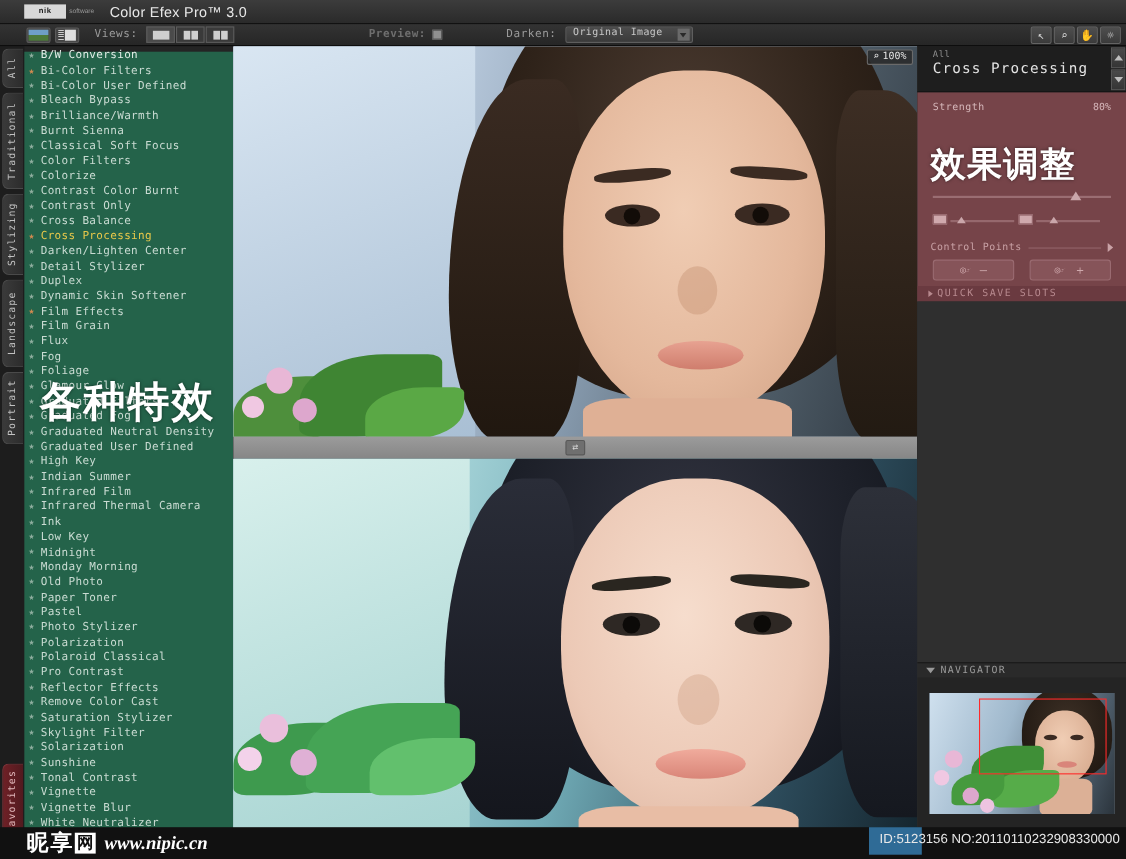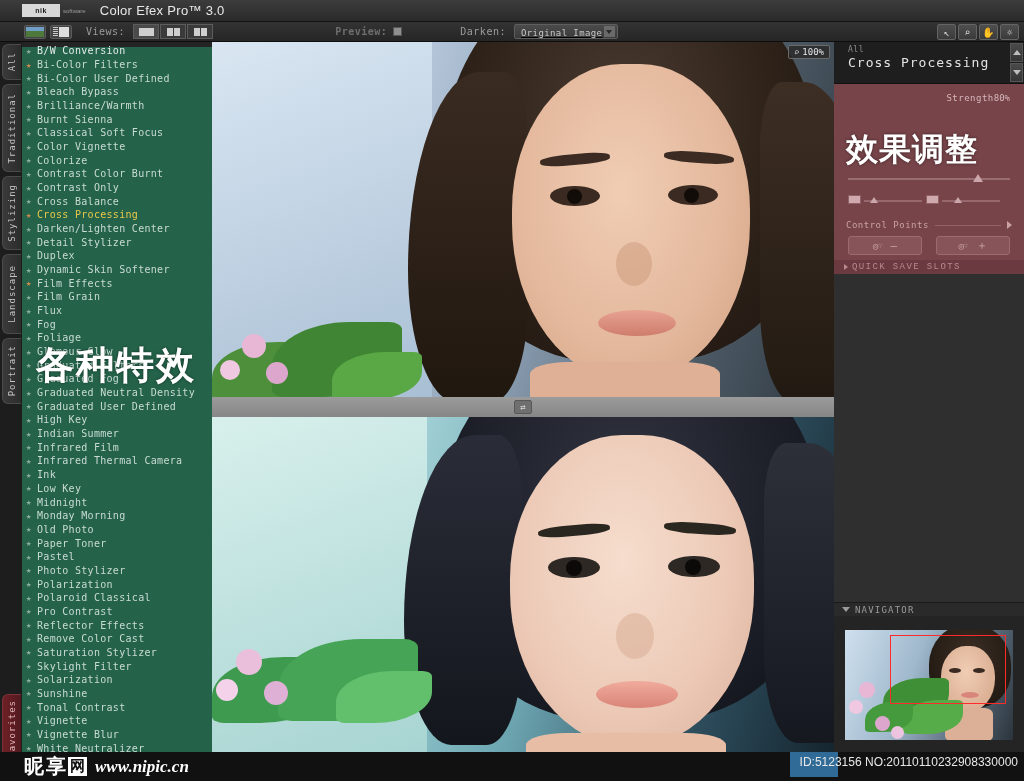--- a/index.html
+++ b/index.html
@@ -70,24 +70,24 @@
   .vb1 u { width: 15px; }
   .vb2 u { width: 6px; }
   .vb3 u { width: 6px; background: #cfcfcf; }
   .toolbar .preview-label { margin-left: 122px; color: #6e6e6e; font-weight: bold; }
   .prev-chk {
     width: 9px; height: 9px; background: #8f8f8f; margin-left: 6px;
     border: 1px solid #555;
   }
   .toolbar .modes-label { margin-left: 58px; color: #9b9b9b; }
   .modes-select {
-    margin-left: 8px; width: 104px; height: 15px;
+    margin-left: 8px; width: 116px; height: 15px;
     background: linear-gradient(#4b4b4b, #3a3a3a);
     border: 1px solid #5e5e5e; border-radius: 2px;
-    display: flex; align-items: flex-end; position: relative; text-decoration: underline;
+    display: flex; align-items: flex-start; position: relative;
   }
   .modes-select span {
     font-size: 9px; color: #c8c8c8; margin-left: 6px; letter-spacing: .4px;
   }
   .modes-arrow {
     position: absolute; right: 2px; top: 1px; width: 11px; height: 11px;
     background: #6a6a6a; display: flex; align-items: center; justify-content: center;
   }
   .modes-arrow::after {
     content: ""; border-left: 3px solid transparent; border-right: 3px solid transparent;
@@ -232,21 +232,21 @@
   }
   .method-select .mval { font-size: 9px; color: #c9a2a6; margin-left: 8px; }
   .msel-arrow {
     position: absolute; right: 2px; top: 1px; width: 11px; height: 11px;
     background: rgba(190,140,145,0.5); display: flex; align-items: center; justify-content: center;
   }
   .msel-arrow::after {
     content: ""; border-left: 3px solid transparent; border-right: 3px solid transparent;
     border-top: 4px solid #7a4a50;
   }
-  .strength-row { justify-content: flex-end; padding-right: 14px; }
+  .strength-row { justify-content: space-between; padding-right: 14px; }
   .rvalue { font-size: 9px; color: #d7b9bc; }
   .slider {
     position: absolute; left: 14px; width: 162px; height: 10px;
   }
   .slider .track {
     position: absolute; left: 0; top: 4px; width: 162px; height: 2px;
     background: rgba(200,160,165,0.45);
   }
   .slider .knob {
     position: absolute; top: 0; width: 0; height: 0;
@@ -287,21 +287,21 @@
   .cp-btn .cpic { font-size: 9px; letter-spacing: -1px; }
   .qss {
     position: absolute; left: 0; width: 190px; height: 14px;
     display: flex; align-items: center; gap: 4px; padding-left: 10px;
     background: rgba(105,58,63,0.9);
   }
   .qss .tri {
     width: 0; height: 0; border-top: 3px solid transparent;
     border-bottom: 3px solid transparent; border-left: 4px solid #b7898e;
   }
-  .qss span { font-size: 9px; color: #b7898e; letter-spacing: 1.4px; font-family: Liberation Mono, monospace; }
+  .qss span { font-size: 9px; color: #b7898e; letter-spacing: 1.4px; }
 
   .rp-mid {
     position: absolute; left: 0; top: 232px; width: 190px; height: 328px;
     background: #2f2f2f;
   }
   .nav-header {
     position: absolute; left: 0; top: 560px; width: 190px; height: 14px;
     background: #2a2a2a; display: flex; align-items: center; gap: 5px; padding-left: 8px;
     border-top: 1px solid #1a1a1a;
   }
@@ -455,21 +455,21 @@
         <div class="fitem">
           <span class="star">★</span>
           <span>Burnt Sienna</span>
         </div>
         <div class="fitem">
           <span class="star">★</span>
           <span>Classical Soft Focus</span>
         </div>
         <div class="fitem">
           <span class="star">★</span>
-          <span>Color Vignette</span>
+          <span>Color Filters</span>
         </div>
         <div class="fitem">
           <span class="star">★</span>
           <span>Colorize</span>
         </div>
         <div class="fitem">
           <span class="star">★</span>
           <span>Contrast Color Burnt</span>
         </div>
         <div class="fitem">

